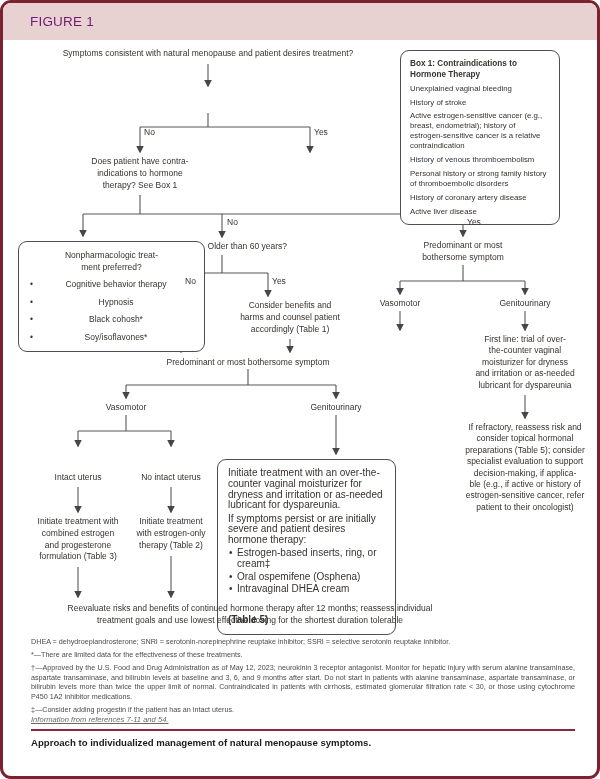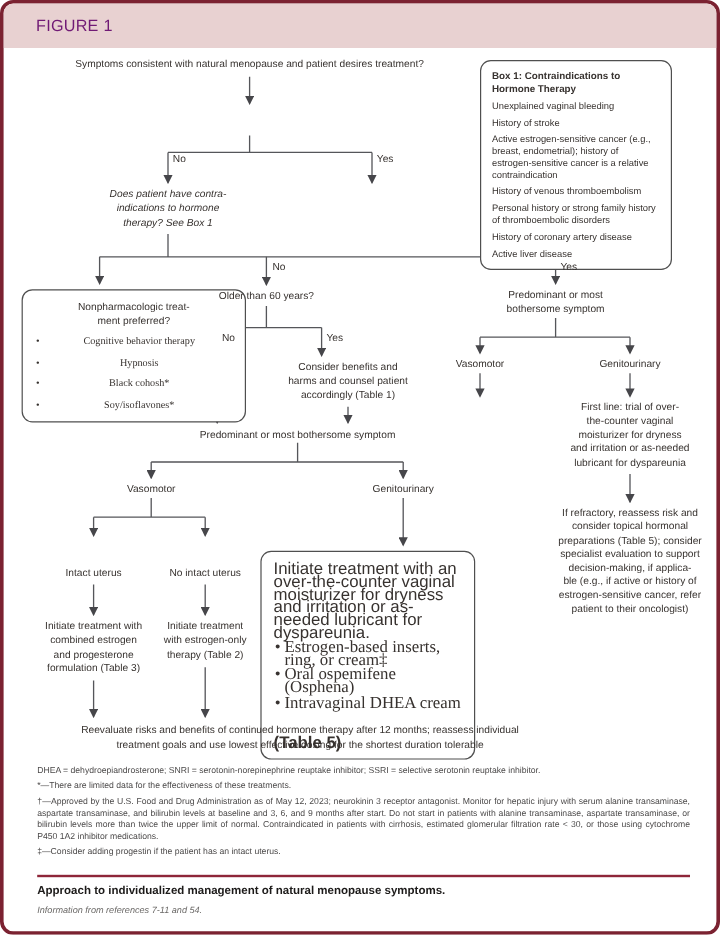--- a/index.html
+++ b/index.html
@@ -28,34 +28,34 @@
   }
   .bbox{
     position:absolute;z-index:2;box-sizing:border-box;background:#fff;
     border:1.2px solid #4f4f4f;border-radius:9px;color:var(--text,#37322f);
   }
   .box1{padding:7px 9px;font-size:7.8px;line-height:10px;}
   .box1-title{font-size:8.2px;font-weight:bold;line-height:11px;margin-bottom:2px;}
   .box1-item{margin-top:3.8px;}
   .nonpharm{padding:8px 10px;font-size:8.5px;line-height:11.5px;}
   .np-title{white-space:pre-line;margin-bottom:2px;}
-  .gubox{padding:8px 10px;font-size:14px;line-height:10.8px;}
+  .gubox{padding:8px 10px;font-size:10px;line-height:10.8px;}
   .gu-p2{margin-top:2.5px;}
-  .bullet{position:relative;padding-left:9px;margin-top:2px;font-family:Liberation Serif, serif;}
+  .bullet{position:relative;padding-left:9px;margin-top:2px;}
   .bullet::before{content:"\2022";position:absolute;left:1px;}
   .vlist{line-height:12.4px;}
   .footnotes{
     position:absolute;z-index:2;left:28px;top:634px;width:544px;
     font-size:7.2px;line-height:9.5px;color:#4c4a4a;
   }
   .fn{margin-bottom:3.6px;}
   .fn-long{text-align:justify;}
   .caption-rule{position:absolute;z-index:2;left:28px;top:726px;width:544px;height:2px;background:var(--divider,#8e2639);}
   .caption-title{position:absolute;z-index:2;left:28px;top:734px;width:544px;font-size:9.6px;font-weight:bold;color:#1d1b1a;}
-  .caption-source{position:absolute;z-index:2;left:28px;top:751px;width:544px;font-size:7.6px;font-style:italic;color:#6b6967;}
+  .caption-source{position:absolute;z-index:2;left:28px;top:712px;width:544px;font-size:7.6px;font-style:italic;color:#6b6967;text-decoration:underline;}
 </style>
 </head>
 <body>
 
 <div class="frame">
 
   <div class="header">
     <span class="header-label">FIGURE 1</span>
   </div>
 
@@ -99,21 +99,21 @@
       <path d="M522,308 L522,327" marker-end="url(#arw)"></path>
       <path d="M522,392 L522,415" marker-end="url(#arw)"></path>
     </g>
   </svg>
 
   <div class="node" style="left:205px;top:45px;width:420px;">Symptoms consistent with natural menopause and patient desires treatment?</div>
 
   <span class="lbl" style="left:141px;top:124px;">No</span>
   <span class="lbl" style="left:311px;top:124px;">Yes</span>
 
-  <div class="node" style="left:137px;top:153px;width:150px;font-style:italic;">Does patient have contra-
+  <div class="node" style="left:137px;top:153px;width:150px;">Does patient have contra-
 indications to hormone
 therapy? See Box 1</div>
 
   <div class="bbox box1" style="left:381px;top:47px;width:160px;margin-left:16px;">
     <div class="box1-title">Box 1: Contraindications to Hormone Therapy</div>
     <div class="box1-item">Unexplained vaginal bleeding</div>
     <div class="box1-item">History of stroke</div>
     <div class="box1-item">Active estrogen-sensitive cancer (e.g., breast, endometrial); history of estrogen-sensitive cancer is a relative contraindication</div>
     <div class="box1-item">History of venous thromboembolism</div>
     <div class="box1-item">Personal history or strong family history of thromboembolic disorders</div>
@@ -126,21 +126,21 @@
 
   <div class="bbox nonpharm" style="left:15px;top:238px;width:187px;text-align:center;">
     <div class="np-title">Nonpharmacologic treat-
 ment preferred?</div>
     <div class="bullet" style="margin-top:6px;">Cognitive behavior therapy</div>
     <div class="bullet" style="margin-top:6px;">Hypnosis</div>
     <div class="bullet" style="margin-top:6px;">Black cohosh*</div>
     <div class="bullet" style="margin-top:6px;">Soy/isoflavones*</div>
   </div>
 
-  <div class="node" style="left:219px;top:238px;width:130px;">Older than 60 years?</div>
+  <div class="node" style="left:219px;top:238px;width:130px;text-align:right;">Older than 60 years?</div>
 
   <span class="lbl" style="left:182px;top:273px;">No</span>
   <span class="lbl" style="left:269px;top:273px;">Yes</span>
 
   <div class="node" style="left:287px;top:297px;width:150px;">Consider benefits and
 harms and counsel patient
 accordingly (Table 1)</div>
   <div class="node" style="left:245px;top:354px;width:260px;">Predominant or most bothersome symptom</div>
 
   <div class="node" style="left:123px;top:399px;width:90px;">Vasomotor</div>
@@ -152,20 +152,21 @@
   <div class="node" style="left:75px;top:513px;width:125px;">Initiate treatment with
 combined estrogen
 and progesterone
 formulation (Table 3)</div>
   <div class="node" style="left:168px;top:513px;width:115px;">Initiate treatment
 with estrogen-only
 therapy (Table 2)</div>
 
   <div class="bbox gubox" style="left:214px;top:456px;width:179px;">
     <div>Initiate treatment with an over-the-counter vaginal moisturizer for dryness and irritation or as-needed lubricant for dyspareunia.</div>
+    <div class="gu-p2">If symptoms persist or are initially severe and patient desires hormone therapy:</div>
     <div class="bullet">Estrogen-based inserts, ring, or cream‡</div>
     <div class="bullet">Oral ospemifene (Osphena)</div>
     <div class="bullet">Intravaginal DHEA cream</div>
     <div style="margin-top:20px;font-weight:bold;">(Table 5)</div>
   </div>
 
   <div class="node" style="left:460px;top:237px;width:135px;">Predominant or most
 bothersome symptom</div>
   <div class="node" style="left:397px;top:295px;width:90px;">Vasomotor</div>
   <div class="node" style="left:522px;top:295px;width:100px;">Genitourinary</div>

